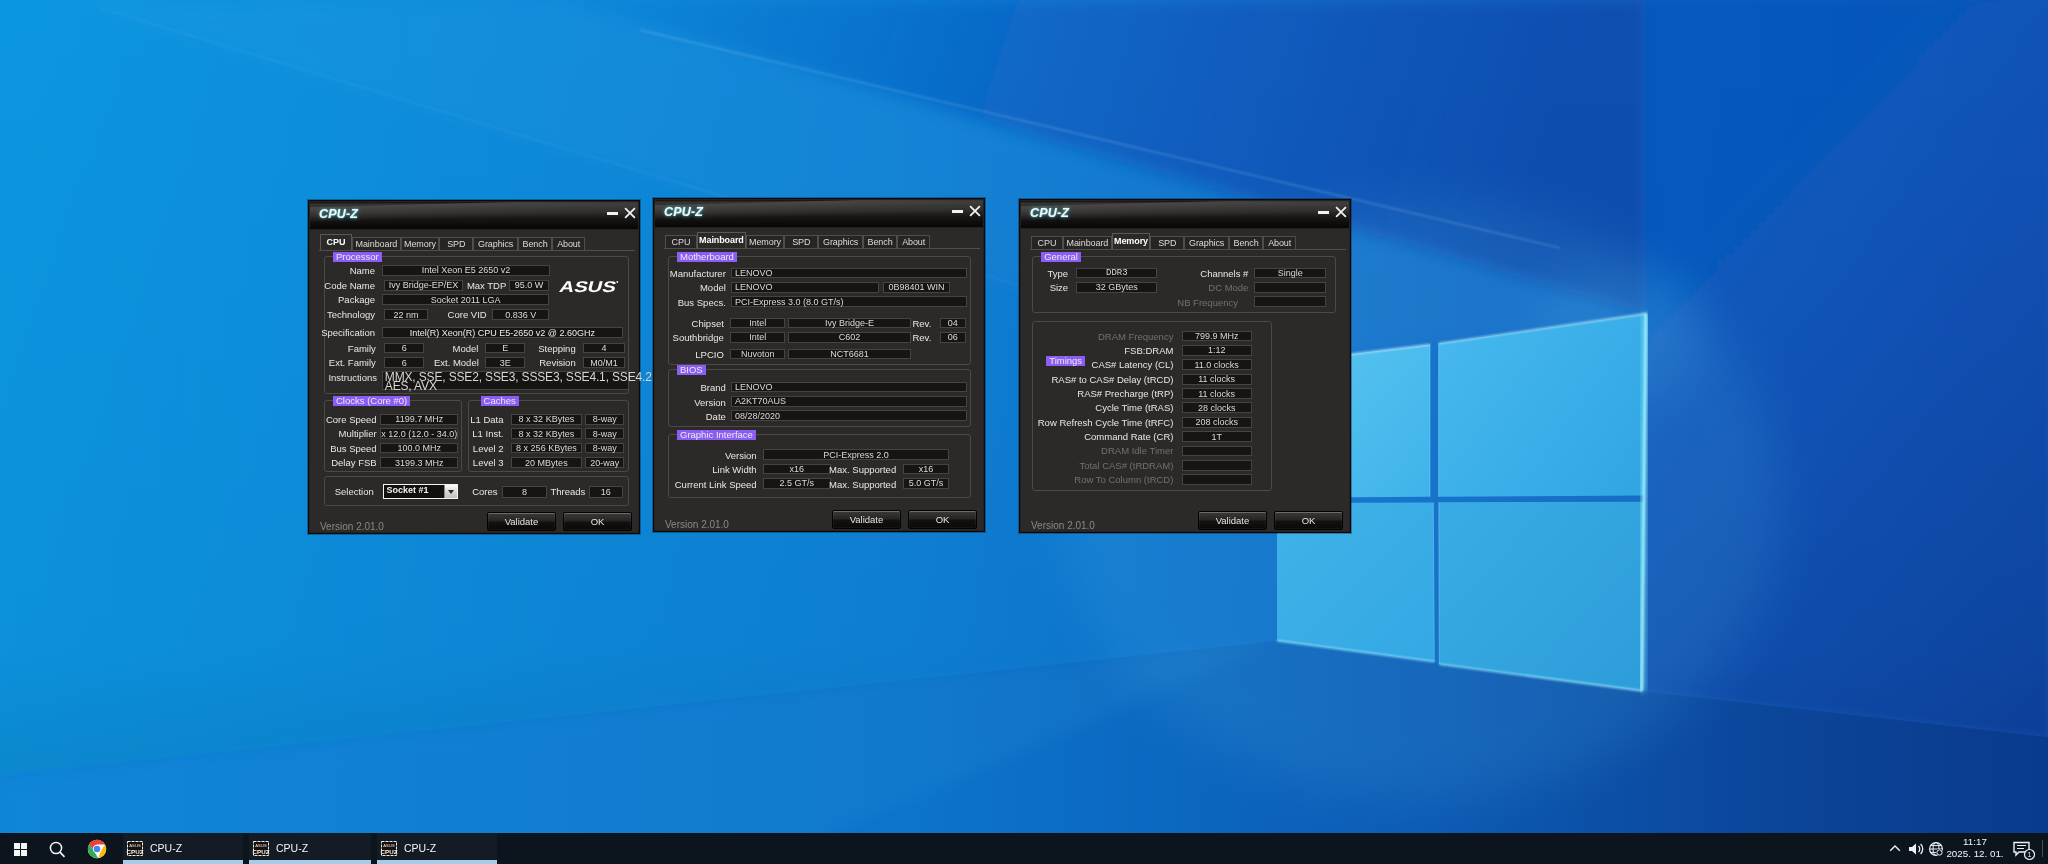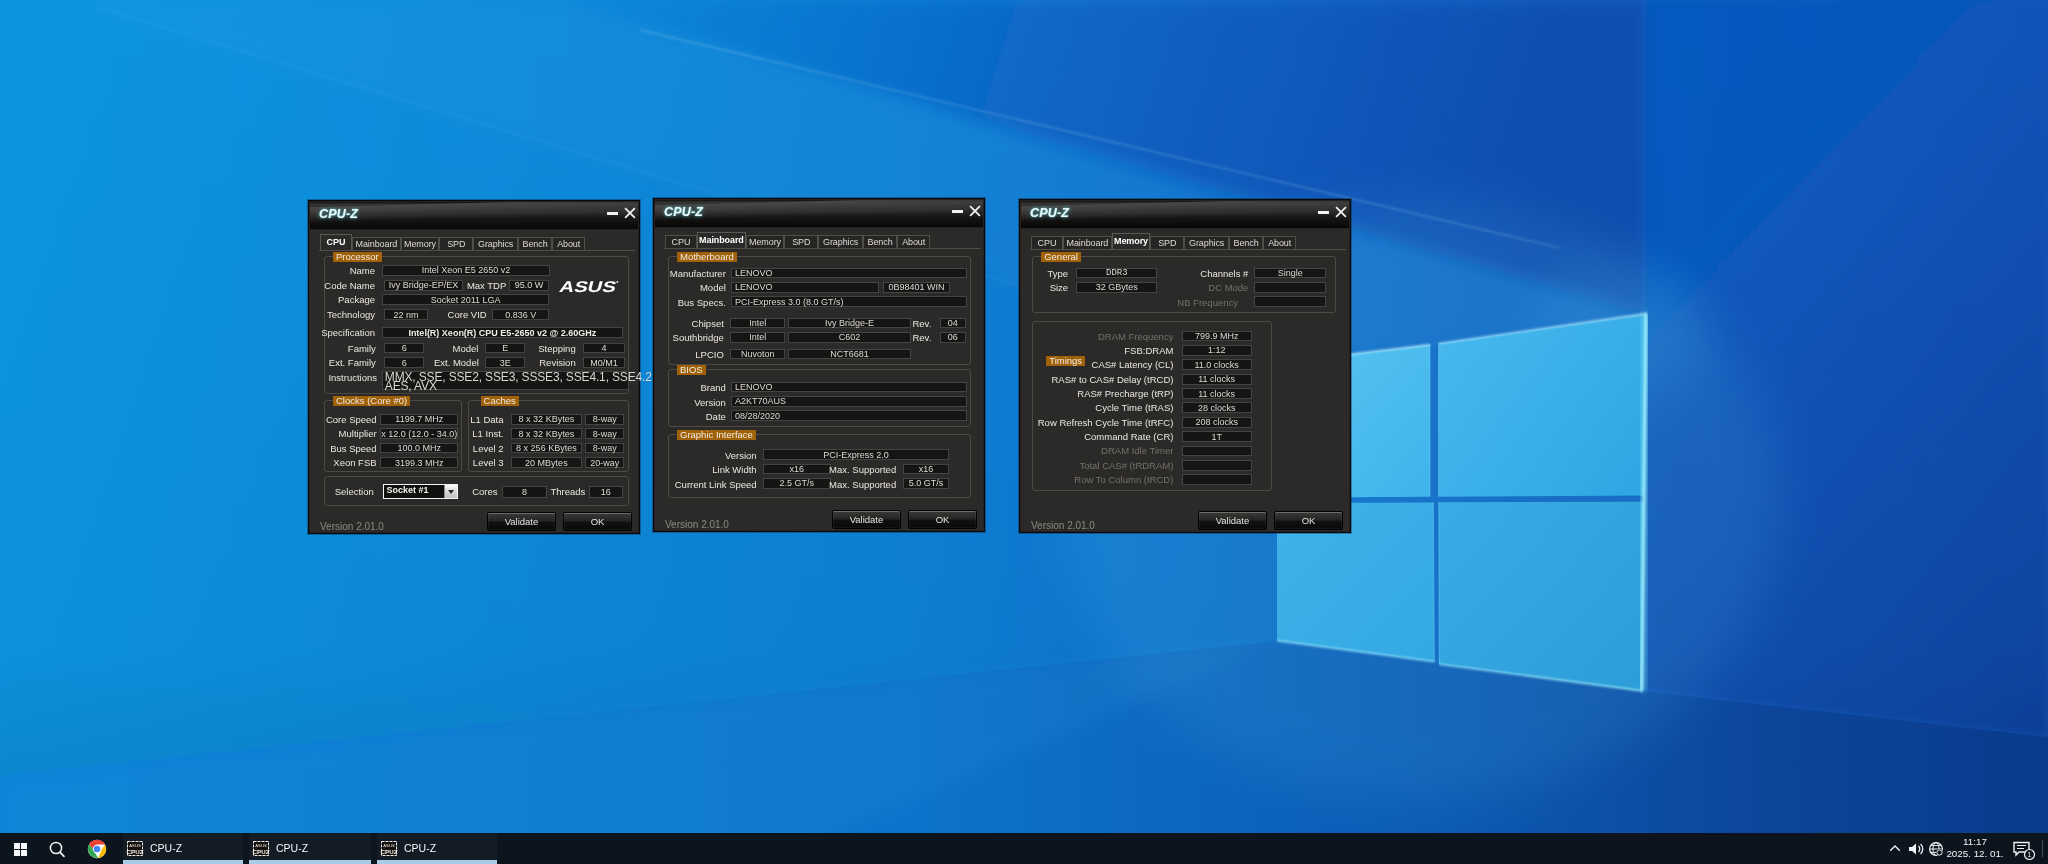--- a/index.html
+++ b/index.html
@@ -19,29 +19,29 @@
 .mmin { position:absolute; left:297px; top:10px; width:11px; height:3px; background:#f2f2f2; }
 .mx { position:absolute; left:314px; top:5px; }
 .client { position:absolute; left:1px; right:1px; top:29px; bottom:1px; background:#2B2A28;
   font-size:9.5px; color:#E9E7E4; }
 .tab { position:absolute; top:7px; height:13px; border:1px solid #504e4b; border-bottom:none;
   background:#262524; color:#dddbd8; text-align:center; font-size:9px; letter-spacing:-0.1px; line-height:13px; }
 .tab.on { top:4px; height:16px; background:#2B2A28; color:#ffffff; font-weight:bold; z-index:2;
   border-color:#5a5855; line-height:15px; }
 .tabline { position:absolute; left:9px; top:20px; width:316px; height:1px; background:#504e4b; }
 .grp { position:absolute; border:1px solid #4c4a47; border-radius:3px; }
-.gl { position:absolute; top:-5px; background:#a16207; padding:0 3px; font-size:9.5px;
+.gl { position:absolute; top:-5px; background:#8b5cf6; padding:0 3px; font-size:9.5px;
   line-height:10px; color:#edebe8; white-space:nowrap; }
 .l { position:absolute; height:11px; line-height:11px; text-align:right; font-size:9.5px;
   color:#E9E7E4; white-space:nowrap; }
 .l.g { color:#73716e; }
 .f { position:absolute; background:#161514; border:1px solid #454442; color:#DCDAD7;
   display:flex; align-items:center; justify-content:center; font-size:9px; white-space:nowrap; }
 .f.fl { justify-content:flex-start; padding-left:3px; }
-.f.fb { color:#EFEDEA; font-weight:bold; }
+.f.fb { color:#EFEDEA; font-weight:normal; }
 .f.fi { font-size:12px; letter-spacing:-0.15px; line-height:9.2px; display:block; padding:0.5px 0 0 2px; white-space:nowrap;
   color:#D8D6D3; }
 .asus { position:absolute; }
 .combo { position:absolute; background:#11100f; border:1.5px solid #f5f5f5; display:flex; }
 .combo span { flex:1; font-size:9px; font-weight:bold; line-height:11.5px; color:#f3f1ee; padding-left:3px; }
 .cbtn { width:13px; margin:0; background:linear-gradient(180deg,#fdfdfd,#d9d8d6 50%,#c2c1bf);
   border-left:1px solid #8a8a8a; position:relative; }
 .arr { position:absolute; left:3px; top:4.5px; width:0; height:0;
   border-left:3.5px solid transparent; border-right:3.5px solid transparent; border-top:4px solid #2a2a2a; }
 .ver { position:absolute; left:10px; top:291px; font-size:10px; color:#8B8984; }
@@ -201,21 +201,21 @@
         <div class="f fl fi" style="left:71.8px;top:141.4px;width:247.4px;height:19.1px;">MMX, SSE, SSE2, SSE3, SSSE3, SSE4.1, SSE4.2, EM64T, VT-x,<br>AES, AVX</div>
         <div class="grp" style="left:14.0px;top:169.7px;width:137.7px;height:72.6px;">
           <span class="gl" style="left:8px;">Clocks (Core #0)</span>
         </div>
         <div class="l" style="left:-93.4px;top:183.9px;width:160px;">Core Speed</div>
         <div class="f" style="left:70.2px;top:184.1px;width:78.2px;height:10.7px;">1199.7 MHz</div>
         <div class="l" style="left:-93.4px;top:198.3px;width:160px;">Multiplier</div>
         <div class="f" style="left:70.2px;top:198.4px;width:78.2px;height:10.8px;">x 12.0 (12.0 - 34.0)</div>
         <div class="l" style="left:-93.4px;top:212.6px;width:160px;">Bus Speed</div>
         <div class="f" style="left:70.2px;top:212.8px;width:78.2px;height:10.7px;">100.0 MHz</div>
-        <div class="l" style="left:-93.4px;top:227.0px;width:160px;">Xeon FSB</div>
+        <div class="l" style="left:-93.4px;top:227.0px;width:160px;">Delay FSB</div>
         <div class="f" style="left:70.2px;top:227.1px;width:78.2px;height:10.8px;">3199.3 MHz</div>
         <div class="grp" style="left:157.6px;top:169.7px;width:161.6px;height:72.6px;">
           <span class="gl" style="left:12px;">Caches</span>
         </div>
         <div class="l" style="left:33.5px;top:183.9px;width:160px;">L1 Data</div>
         <div class="f" style="left:200.7px;top:184.1px;width:71.4px;height:10.7px;">8 x 32 KBytes</div>
         <div class="f" style="left:275.3px;top:184.1px;width:39.1px;height:10.7px;">8-way</div>
         <div class="l" style="left:33.5px;top:198.3px;width:160px;">L1 Inst.</div>
         <div class="f" style="left:200.7px;top:198.4px;width:71.4px;height:10.8px;">8 x 32 KBytes</div>
         <div class="f" style="left:275.3px;top:198.4px;width:39.1px;height:10.8px;">8-way</div>

